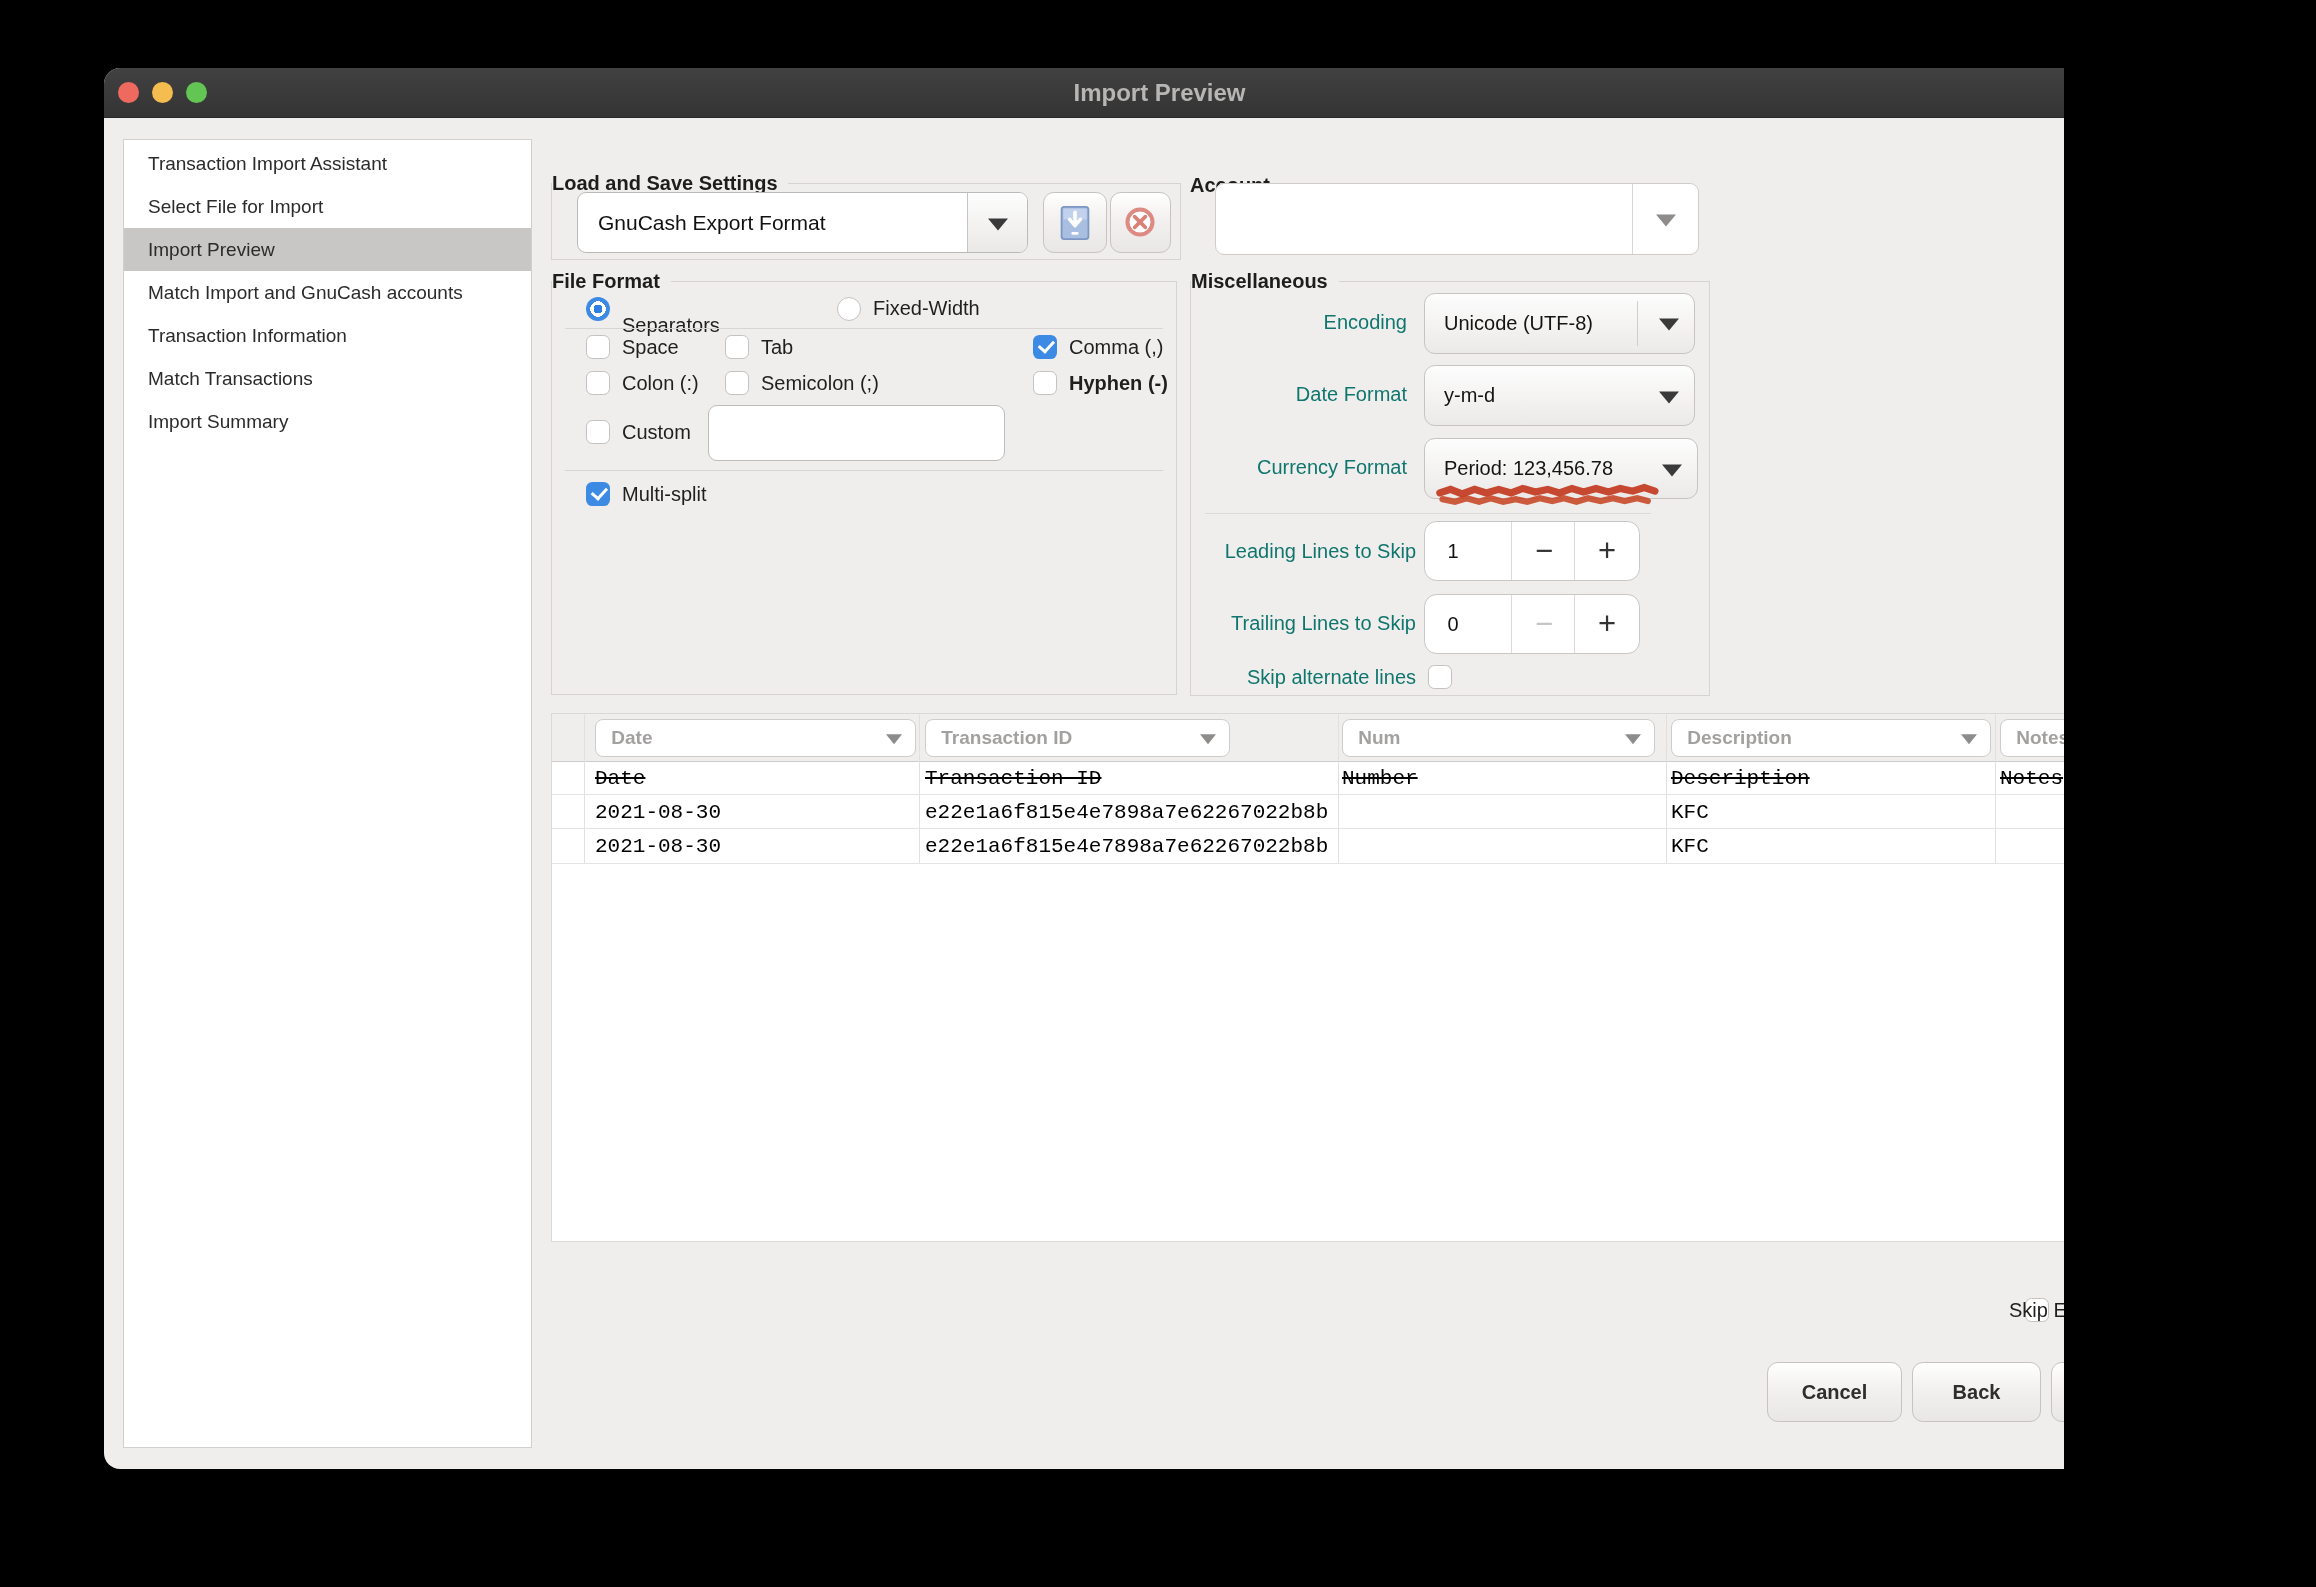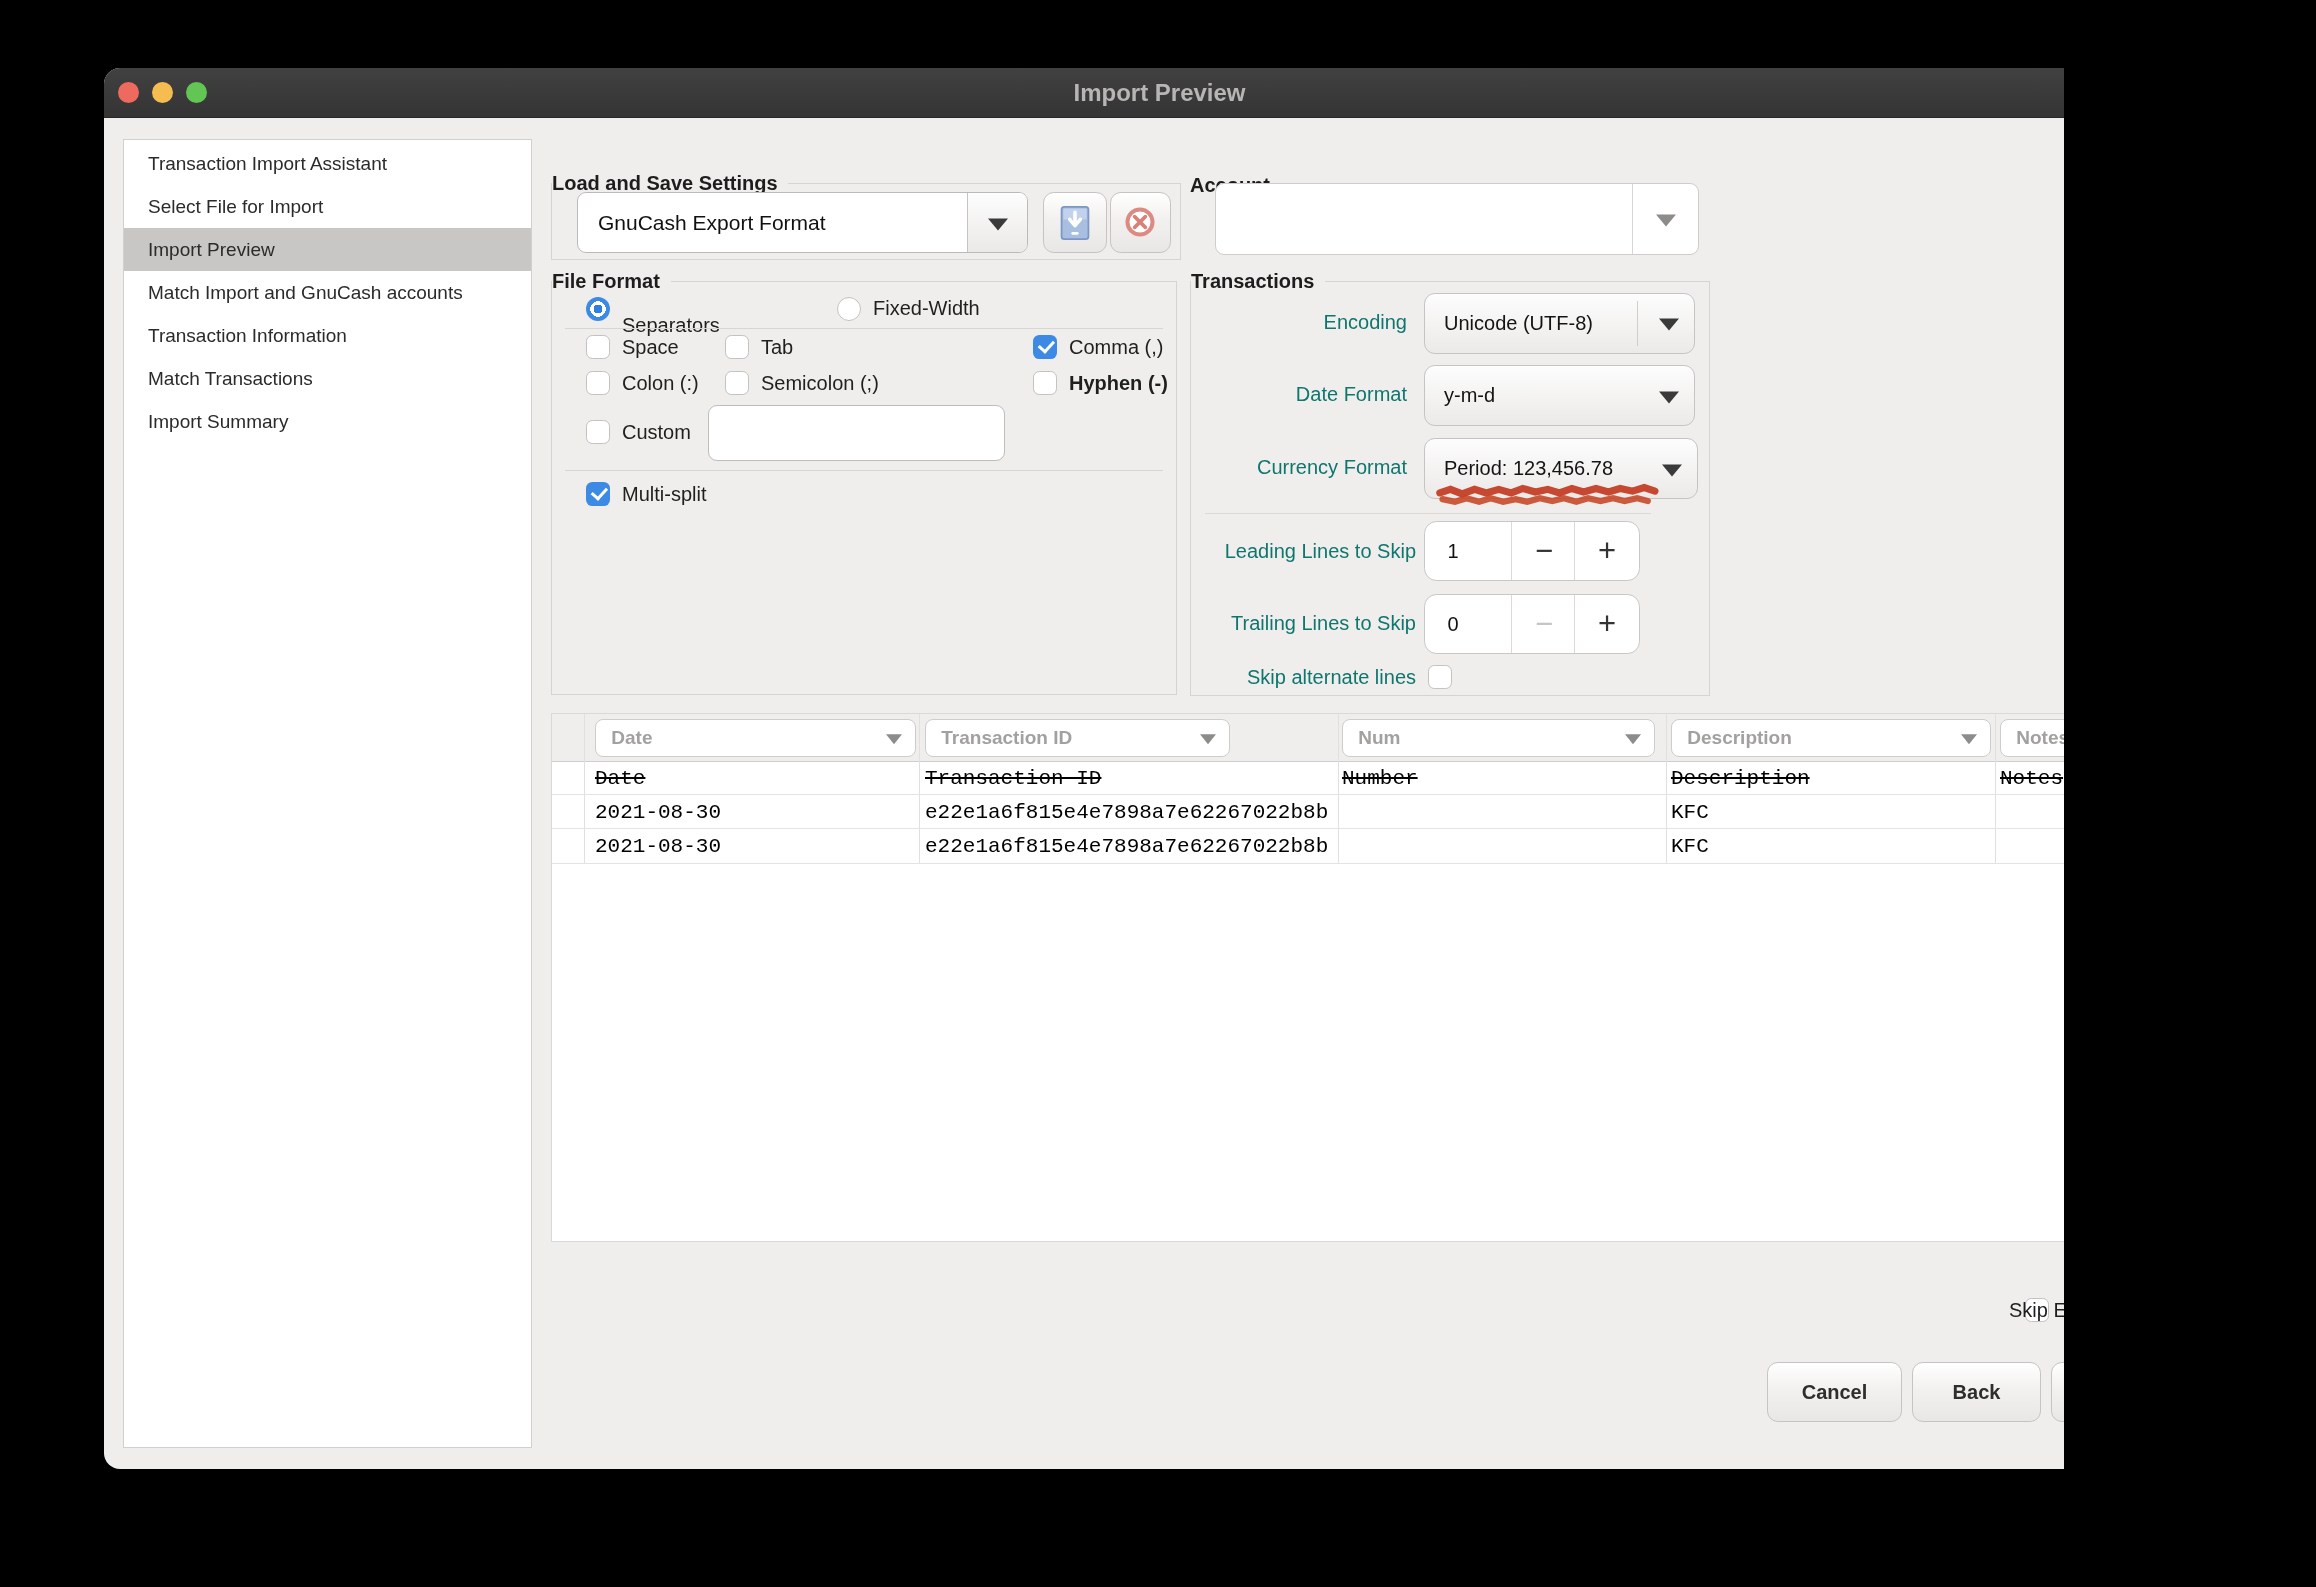--- a/index.html
+++ b/index.html
@@ -174,21 +174,21 @@
     </div>
 
     <div class="plain-label abs" style="left:1086px;top:106px;text-align:right;">Account</div>
     <div class="combo" style="left:1111px;top:115px;width:482px;height:70px;border-color:#cfccca;">
       <div class="combo-text"></div>
       <div style="position:absolute;right:65px;top:0;bottom:0;width:0.9px;background:#d8d6d4;"></div>
       <div class="tri gray" style="left:auto;right:21.6px;transform:translate(0,-38%);"></div>
     </div>
 
     <div class="gbox" style="left:1086px;top:213px;width:518px;height:413px;">
-      <div class="glabel">Transactions</div>
+      <div class="glabel">Miscellaneous</div>
 
       <div class="r-label" style="left:0px;top:28px;width:216px;line-height:24px;">Encoding</div>
       <div class="dd" style="left:233px;top:10.8px;width:269px;height:59px;">
         <div class="dtext">Unicode (UTF-8)</div>
         <div class="vsep"></div>
         <div class="tri"></div>
       </div>
 
       <div class="r-label" style="left:0px;top:100px;width:216px;line-height:24px;">Date Format</div>
       <div class="dd" style="left:233px;top:83px;width:269px;height:59px;">

